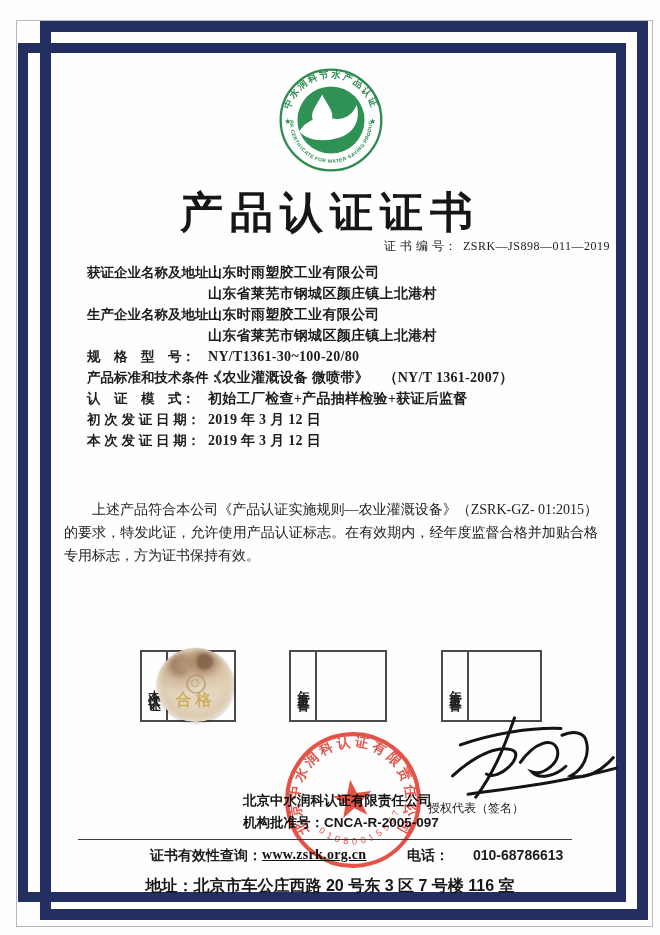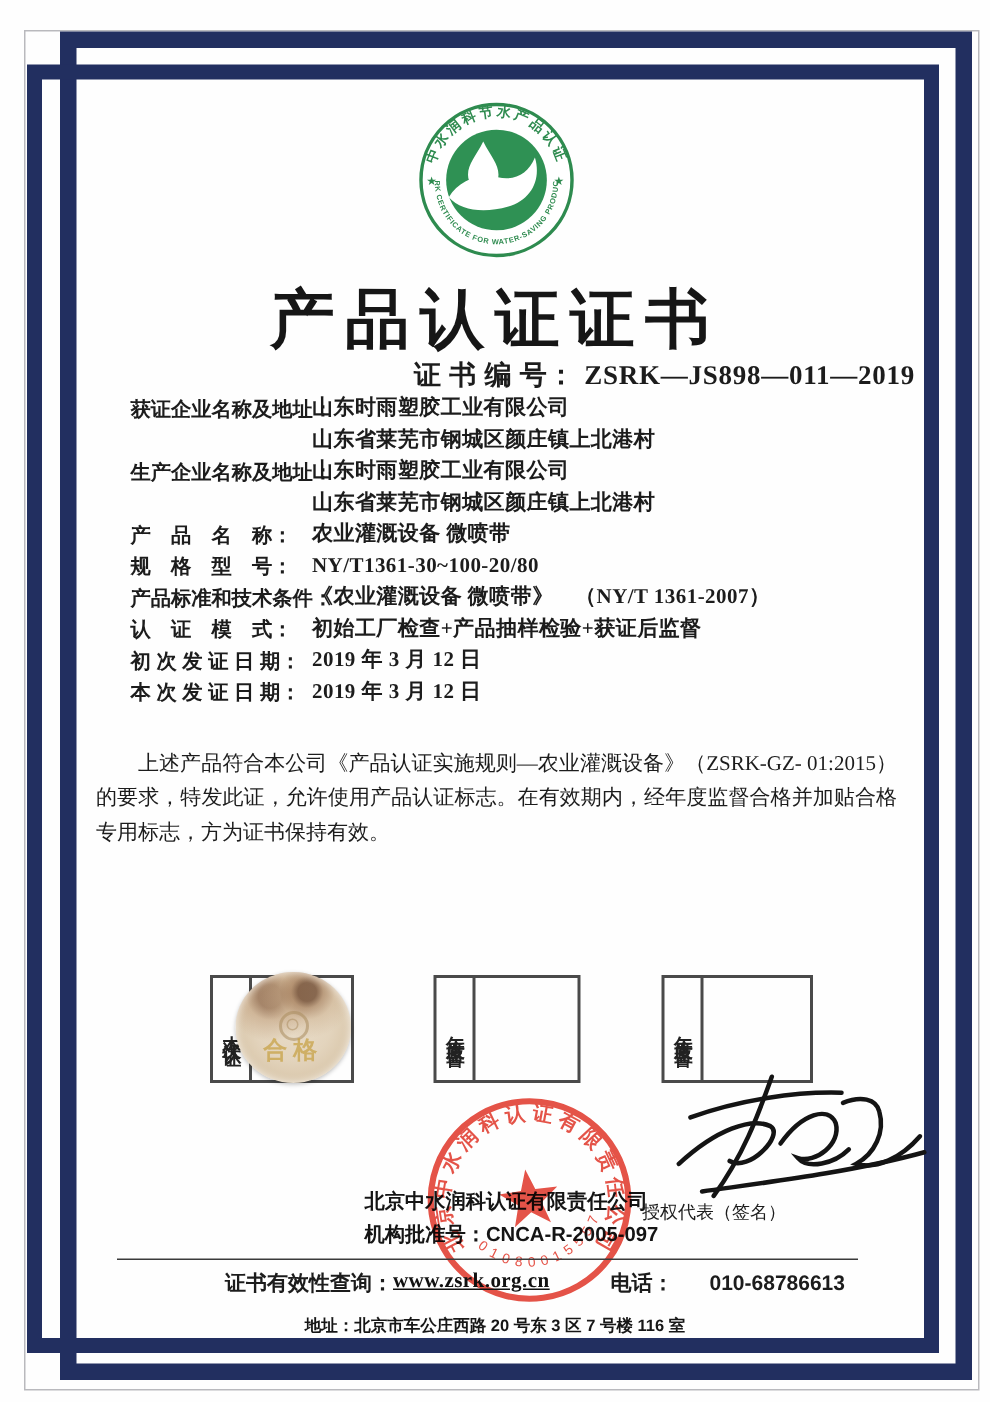--- a/index.html
+++ b/index.html
@@ -7,21 +7,21 @@
         font-family:"Liberation Serif","DejaVu Serif",serif;color:#1c1c1c;}
   
   .frame-thin{position:absolute;left:16px;top:20px;right:7px;bottom:8px;border:1px solid #b9b9bd;}
   .frame-outer{position:absolute;left:40px;top:21px;right:12px;bottom:15px;border:11px solid #222f60;}
   .frame-inner{position:absolute;left:18px;top:43px;right:34px;bottom:33px;border:10px solid #222f60;}
 
   .logo-wrap{position:absolute;left:278px;top:66px;width:106px;height:108px;}
   .title{position:absolute;left:0;top:184px;width:100%;text-align:center;
          font-family:"Liberation Sans","DejaVu Sans",sans-serif;font-weight:bold;
          font-size:43px;letter-spacing:7px;color:#161616;}
-  .certno{position:absolute;top:238px;right:50px;font-size:18px;font-weight:bold;letter-spacing:.5px;}
+  .certno{position:absolute;top:238px;right:50px;font-size:12px;font-weight:normal;letter-spacing:.5px;}
   .certno .num{font-family:"Liberation Serif",serif;margin-left:6px;}
 
   .fields{position:absolute;left:87px;top:262px;width:530px;}
   .frow{height:21px;line-height:21px;white-space:nowrap;font-size:14px;}
   .flabel{display:inline-block;width:121px;font-family:"Liberation Sans","DejaVu Sans",sans-serif;
           font-weight:bold;font-size:13.5px;vertical-align:top;}
   .fvalue{font-weight:600;letter-spacing:.3px;}
 
   .statement{position:absolute;left:64px;top:498px;width:534px;font-size:14px;line-height:23px;
              text-indent:2em;text-align:justify;font-weight:500;}
@@ -60,21 +60,21 @@
           font-family:"Liberation Sans",sans-serif;}
 
   .footer-rule{position:absolute;left:78px;right:88px;top:839px;border-top:1.5px solid #3a3a3a;}
   .footer-row{position:absolute;left:0;top:847px;width:100%;font-size:14px;font-weight:bold;
       font-family:"Liberation Sans",sans-serif;white-space:nowrap;}
   .footer-row .q{position:absolute;left:150px;text-align:right;}
   .footer-row .site{position:absolute;left:262px;text-decoration:underline;color:#111;
       font-family:"Liberation Serif",serif;letter-spacing:.3px;cursor:pointer;}
   .footer-row .tel-l{position:absolute;left:407px;}
   .footer-row .tel{position:absolute;left:473px;font-family:Liberation Sans, sans-serif;}
-  .address{position:absolute;left:0;top:876px;width:100%;text-align:center;font-size:11px;font-weight:bold;
+  .address{position:absolute;left:0;top:876px;width:100%;text-align:center;font-size:16px;font-weight:bold;
       font-family:"Liberation Sans",sans-serif;color:#161616;}
 </style>
 </head>
 <body>
 
 <div class="page">
   <div class="frame-thin"></div>
   <div class="frame-outer"></div>
   <div class="frame-inner"></div>
 
@@ -103,21 +103,20 @@
 
   <div class="certno">
     <span>证 书 编 号：</span><span class="num">ZSRK—JS898—011—2019</span>
   </div>
 
   <div class="fields">
     <div class="frow"><span class="flabel">获证企业名称及地址：</span><span class="fvalue">山东时雨塑胶工业有限公司</span></div>
     <div class="frow"><span class="flabel"></span><span class="fvalue">山东省莱芜市钢城区颜庄镇上北港村</span></div>
     <div class="frow"><span class="flabel">生产企业名称及地址：</span><span class="fvalue">山东时雨塑胶工业有限公司</span></div>
     <div class="frow"><span class="flabel"></span><span class="fvalue">山东省莱芜市钢城区颜庄镇上北港村</span></div>
-    <div class="frow"><span class="flabel">产　品　名　称：</span><span class="fvalue">农业灌溉设备 微喷带</span></div>
     <div class="frow"><span class="flabel">规　格　型　号：</span><span class="fvalue">NY/T1361-30~100-20/80</span></div>
     <div class="frow"><span class="flabel">产品标准和技术条件：</span><span class="fvalue">《农业灌溉设备 微喷带》　（NY/T 1361-2007）</span></div>
     <div class="frow"><span class="flabel">认　证　模　式：</span><span class="fvalue">初始工厂检查+产品抽样检验+获证后监督</span></div>
     <div class="frow"><span class="flabel">初 次 发 证 日 期：</span><span class="fvalue">2019 年 3 月 12 日</span></div>
     <div class="frow"><span class="flabel">本 次 发 证 日 期：</span><span class="fvalue">2019 年 3 月 12 日</span></div>
   </div>
 
   <div class="statement">上述产品符合本公司《产品认证实施规则—农业灌溉设备》（ZSRK-GZ- 01:2015）的要求，特发此证，允许使用产品认证标志。在有效期内，经年度监督合格并加贴合格专用标志，方为证书保持有效。</div>
 
   <div class="mark-box" id="box1">

